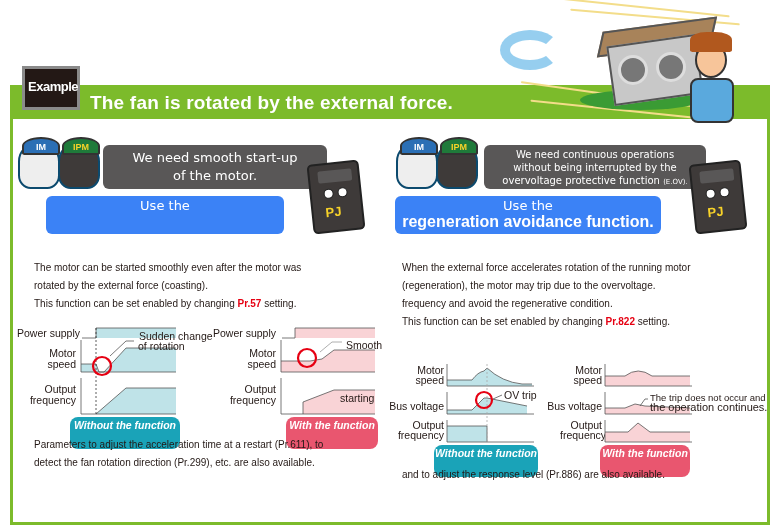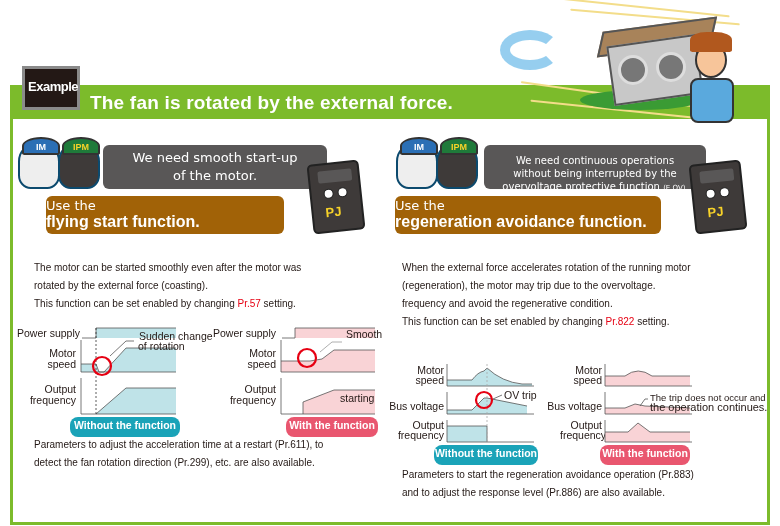--- a/index.html
+++ b/index.html
@@ -27,35 +27,35 @@
 
   .col { position: absolute; top: 130px; }
   .col-left { left: 14px; width: 372px; }
   .col-right { left: 392px; width: 375px; }
   .motors { position: absolute; left: 0; top: 3px; width: 90px; height: 60px; }
   .motor { position: absolute; width: 42px; height: 46px; border-radius: 40% 40% 30% 30%; border: 2px solid #0c4a6e; }
   .motor .cap { position: absolute; left: 2px; top: -8px; width: 38px; height: 18px; border-radius: 50% 50% 10% 10%;
                 color: #fff; font-size: 9px; font-weight: bold; text-align: center; padding-top: 3px; border: 2px solid #333; }
   .speech-gray { position: absolute; background: #595757; color: #fff; border-radius: 6px; text-align: center;
                  font-family: "DejaVu Sans", sans-serif; }
-  .speech-green { position: absolute; background: #a16207; color: #fff; border-radius: 6px; }
+  .speech-green { position: absolute; background: #3b82f6; color: #fff; border-radius: 6px; text-align: center; }
   .speech-green .small { font-family: "DejaVu Sans", sans-serif; font-size: 13px; display: block; line-height: 14px; }
   .speech-green .big { font-weight: bold; font-size: 16px; display: block; line-height: 17px; }
   .inverter { position: absolute; width: 52px; height: 70px; background: #3e3a39; border: 2px solid #222; border-radius: 5px; transform: rotate(-6deg); }
   .inverter .pj { position: absolute; left: 12px; top: 40px; color: #f7d229; font-weight: bold; font-size: 13px; }
   .inverter .panel { position: absolute; left: 8px; top: 6px; width: 34px; height: 12px; background: #595757; border-radius: 2px; }
   .inverter .eye { position: absolute; top: 24px; width: 10px; height: 10px; background: #fff; border-radius: 50%; border: 1px solid #222; }
 
   .para { position: absolute; font-size: 10px; line-height: 18px; color: #231815; }
-  .red { color: #e60012; font-weight: normal; }
+  .red { color: #e60012; font-weight: bold; }
 
   
   .chart { position: absolute; }
   .lab { position: absolute; font-size: 10.5px; line-height: 11px; text-align: right; color: #231815; }
-  .pill { position: absolute; height: 20px; border-radius: 8px; color: #fff; font-size: 10.5px; font-weight: bold; text-align: center; line-height: 16px; }
+  .pill { position: absolute; height: 32px; border-radius: 8px; color: #fff; font-size: 10.5px; font-weight: bold; text-align: center; line-height: 16px; font-style: italic; }
   .pill-blue { background: #1aa3b8; }
   .pill-pink { background: #e9566f; }
   svg { position: absolute; overflow: visible; }
 </style>
 </head>
 <body>
 
 <div class="frame"></div>
 <div class="header-band"></div>
 <div class="example-badge">Example</div>
@@ -85,21 +85,20 @@
     <div class="motor" style="left:44px;top:10px;background:#3e3a39;">
       <div class="cap" style="background:#1f7a3a;color:#f7d229;">IPM</div>
     </div>
   </div>
   <div class="speech-gray" style="left:89px;top:15px;width:224px;height:44px;font-size:13px;line-height:18px;padding-top:4px;">
     <div>We need smooth start-up</div>
     <div>of the motor.</div>
   </div>
   <div class="speech-green" style="left:32px;top:66px;width:238px;height:38px;padding-top:3px;">
     <span class="small">Use the</span>
-    <span class="big">flying start function.</span>
   </div>
   <div class="inverter" style="left:296px;top:32px;">
     <div class="panel"></div>
     <div class="eye" style="left:12px;"></div>
       <div class="eye" style="left:26px;"></div>
     <div class="pj">PJ</div>
   </div>
 
   <div class="para" style="left:20px;top:129px;width:350px;">
     <div>The motor can be started smoothly even after the motor was</div>
@@ -146,41 +145,41 @@
       <polyline points="71,35 100,35 112,33 124,24 165,24" fill="none" stroke="#555" stroke-width="0.8"></polyline>
       <line x1="71" y1="46" x2="165" y2="46" stroke="#555" stroke-width="0.8"></line>
       <line x1="71" y1="14" x2="71" y2="46" stroke="#555" stroke-width="0.8"></line>
       <polygon points="93,88 93,76 124,64 165,64 165,88" fill="#f9d3d6"></polygon>
       <polyline points="93,88 93,76 124,64 165,64" fill="none" stroke="#555" stroke-width="0.8"></polyline>
       <line x1="71" y1="88" x2="165" y2="88" stroke="#555" stroke-width="0.8"></line>
       <line x1="71" y1="52" x2="71" y2="88" stroke="#555" stroke-width="0.8"></line>
       <circle cx="97" cy="32" r="9" fill="none" stroke="#e60012" stroke-width="2.2"></circle>
       <polyline points="110,26 122,16 132,16" fill="none" stroke="#999" stroke-width="0.8"></polyline>
     </svg>
-    <div class="lab" style="left:136px;top:3px;text-align:right;">Smooth</div>
+    <div class="lab" style="left:136px;top:14px;text-align:right;">Smooth</div>
     <div class="lab" style="left:130px;top:21px;text-align:left;margin-top:46px;">starting</div>
     <div class="pill pill-pink" style="left:76px;top:91px;width:92px;">With the function</div>
   </div>
 
   <div class="para" style="left:20px;top:306px;width:360px;">
     <div>Parameters to adjust the acceleration time at a restart (Pr.611), to</div>
     <div>detect the fan rotation direction (Pr.299), etc. are also available.</div>
   </div>
 </div>
 
 <div class="col col-right">
   <div class="motors">
     <div class="motor" style="left:4px;top:10px;background:#eee;">
       <div class="cap" style="background:#2b6fb5;">IM</div>
     </div>
     <div class="motor" style="left:44px;top:10px;background:#3e3a39;">
       <div class="cap" style="background:#1f7a3a;color:#f7d229;">IPM</div>
     </div>
   </div>
-  <div class="speech-gray" style="left:92px;top:15px;width:222px;height:44px;font-size:10px;line-height:13px;padding-top:9px;">
+  <div class="speech-gray" style="left:92px;top:15px;width:222px;height:44px;font-size:10px;line-height:13px;padding-top:3px;">
     <div>We need continuous operations</div>
     <div>without being interrupted by the</div>
     <div><span>overvoltage protective function</span> <span style="font-size:7px;">(E.OV).</span></div>
   </div>
   <div class="speech-green" style="left:3px;top:66px;width:266px;height:38px;padding-top:3px;">
     <span class="small">Use the</span>
     <span class="big">regeneration avoidance function.</span>
   </div>
   <div class="inverter" style="left:300px;top:32px;">
     <div class="panel"></div>
@@ -243,16 +242,15 @@
       <line x1="45" y1="80" x2="132" y2="80" stroke="#555" stroke-width="0.8"></line>
       <line x1="45" y1="58" x2="45" y2="80" stroke="#555" stroke-width="0.8"></line>
       <polyline points="80,44 85,37 88,37" fill="none" stroke="#555" stroke-width="0.8"></polyline>
     </svg>
     <div class="lab" style="left:90px;top:30px;text-align:left;white-space:nowrap;font-size:9.5px;">The trip does not occur and</div>
     <div class="lab" style="left:90px;top:40px;text-align:left;white-space:nowrap;font-size:11px;">the operation continues.</div>
     <div class="pill pill-pink" style="left:40px;top:83px;width:90px;">With the function</div>
   </div>
 
   <div class="para" style="left:10px;top:336px;width:365px;">
-    <div>Parameters to start the regeneration avoidance operation (Pr.883)</div>
     <div>and to adjust the response level (Pr.886) are also available.</div>
   </div>
 </div>
 
 </body></html>

